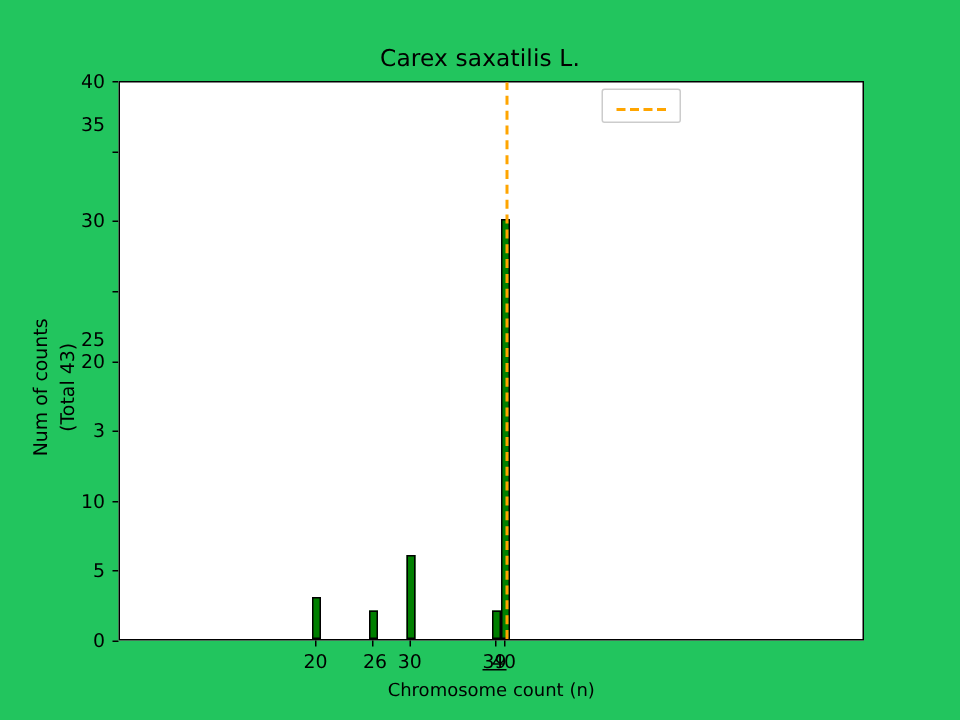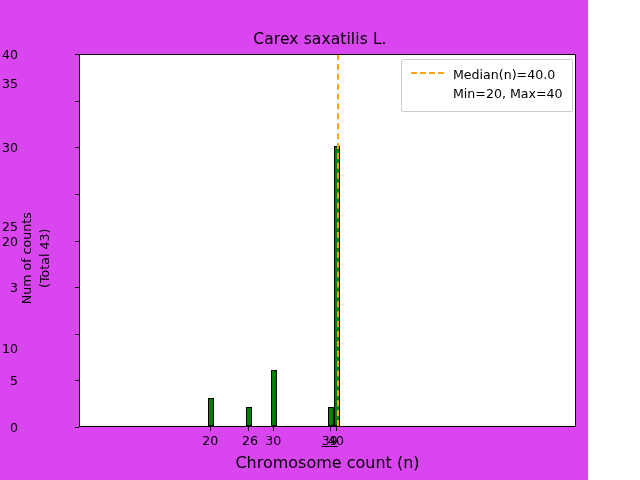--- a/index.html
+++ b/index.html
@@ -3,23 +3,23 @@
 <meta charset="utf-8">
 <title>Carex saxatilis L.</title>
 <style>
   html, body {
     margin: 0;
     padding: 0;
     background: #ffffff;
   }
   #figure {
     position: relative;
-    width: 588px;
+    width: 640px;
     height: 480px;
-    background: #d946ef;
+    background: #22c55e;
     font-family: "DejaVu Sans", sans-serif;
     overflow: hidden;
   }
 
   
   #chart-title {
     position: absolute;
     left: 0;
     top: 30px;
     width: 640px;
@@ -103,21 +103,21 @@
     color: #000000;
   }
 
   
   #xaxis-title {
     position: absolute;
     left: 79px;
     top: 453px;
     width: 497px;
     text-align: center;
-    font-size: 16px;
+    font-size: 12px;
     color: #000000;
   }
   #yaxis-title {
     position: absolute;
     left: -150px;
     top: 240px;
     width: 373px;
     text-align: center;
     font-size: 12.6px;
     color: #000000;
@@ -179,21 +179,21 @@
       <div class="ytick" style="top: 287.125px;"></div>
       <div class="ytick" style="top: 240.5px;"></div>
       <div class="ytick" style="top: 193.875px;"></div>
       <div class="ytick" style="top: 147.25px;"></div>
       <div class="ytick" style="top: 100.625px;"></div>
       <div class="ytick" style="top: 54px;"></div>
     </div>
   <div id="ylabels-container">
       <div class="ylabel" style="top: 427px;">0</div>
       <div class="ylabel" style="top: 380.375px;">5</div>
-      <div class="ylabel" style="top: 333.75px; margin-top: 14px;">10</div>
+      <div class="ylabel" style="top: 333.75px;">10</div>
       <div class="ylabel" style="top: 287.125px;">3</div>
       <div class="ylabel" style="top: 240.5px;">20</div>
       <div class="ylabel" style="top: 193.875px; margin-top: 32px;">25</div>
       <div class="ylabel" style="top: 147.25px;">30</div>
       <div class="ylabel" style="top: 83px;">35</div>
       <div class="ylabel" style="top: 54px;">40</div>
     </div>
 
   <div id="plot-area">
     <div id="plot-clip">
@@ -220,19 +220,15 @@
       <div class="xlabel" style="left: 250px;">26</div>
       <div class="xlabel" style="left: 273.15px;">30</div>
       <div class="xlabel" style="left: 329.699px; text-decoration: underline;">39</div>
       <div class="xlabel" style="left: 335.982px;">40</div>
     </div>
 
   <div id="xaxis-title">Chromosome count (n)</div>
 
   <div id="legend">
     <div id="legend-swatch"></div>
-    <div id="legend-text">
-      <span>Median(n)=40.0</span>
-      <span>Min=20, Max=40</span>
-    </div>
   </div>
 
 </div>
 
 </body></html>

